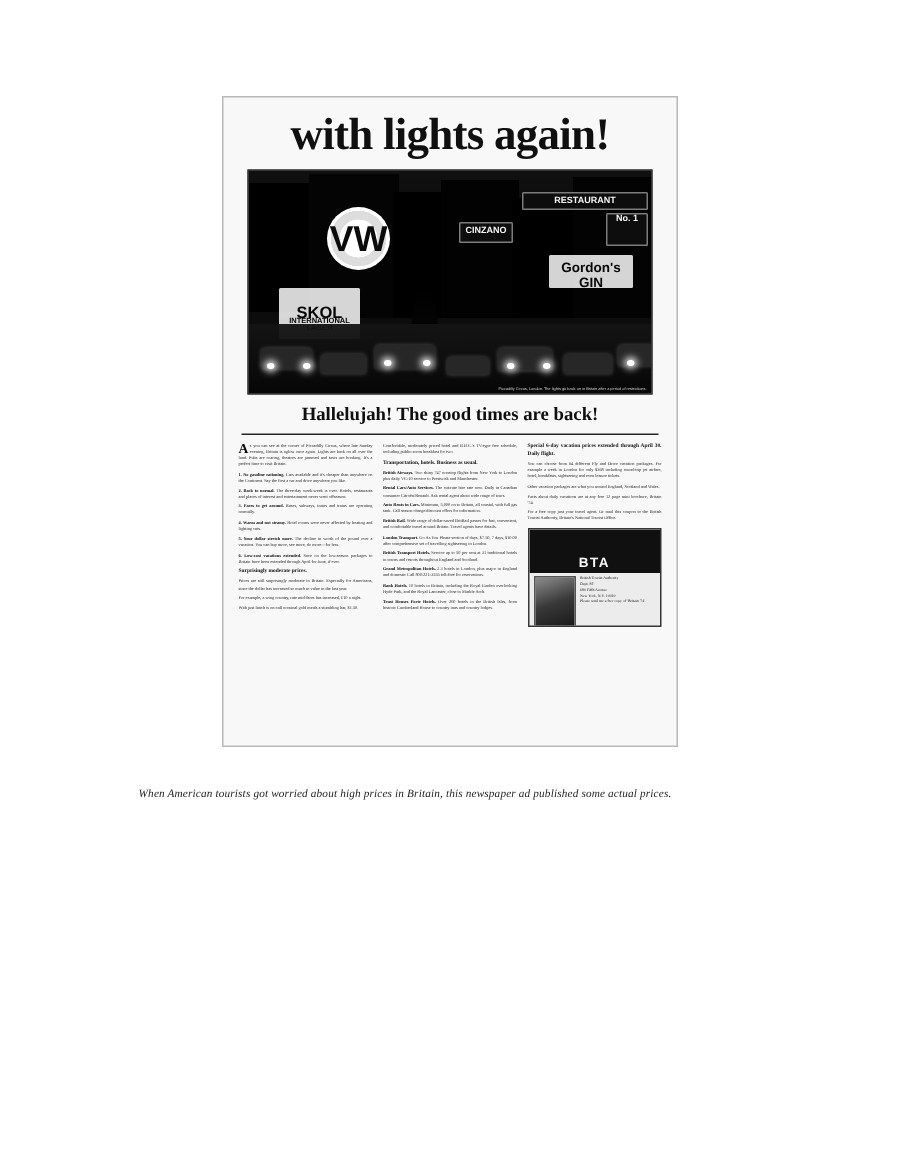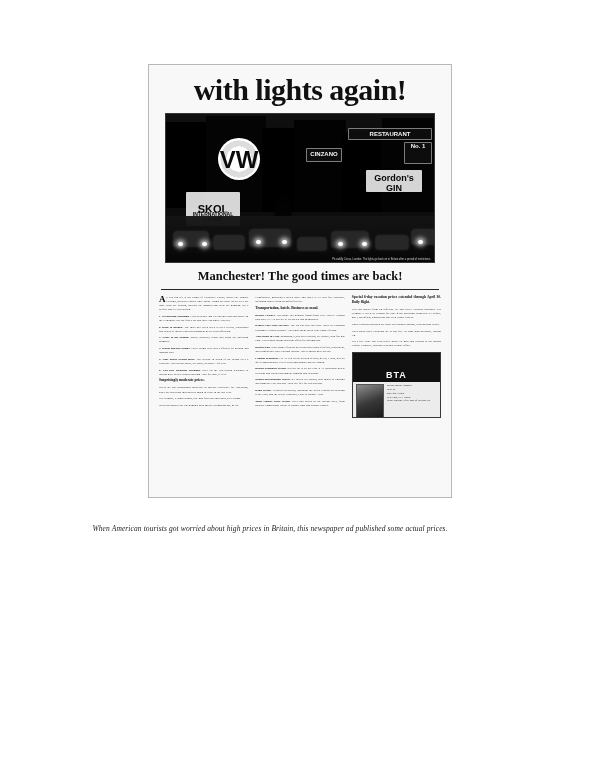--- a/index.html
+++ b/index.html
@@ -305,21 +305,21 @@
         <div class="headlight" style="left:116px;top:24px;"></div>
         <div class="headlight" style="left:172px;top:26px;"></div>
         <div class="headlight" style="left:196px;top:26px;"></div>
         <div class="headlight" style="left:252px;top:24px;"></div>
       </div>
 
       <div class="photo-credit">Piccadilly Circus, London. The lights go back on in Britain after a period of restrictions.</div>
     </div>
 
     <div class="subhead">
-      <span class="s1">Manchester! The good times are back!</span>
+      <span class="s1">Hallelujah! The good times are back!</span>
     </div>
 
     <div class="rule"></div>
 
     <div class="cols">
 
       <div class="col">
         <p>
           <span class="dropcap">A</span>
           <span>s you can see at the corner of Piccadilly Circus, where late Sunday evening, Britain is aglow once again. Lights are back on all over the land. Pubs are roaring, theatres are jammed and taxis are honking. It's a perfect time to visit Britain.</span>

